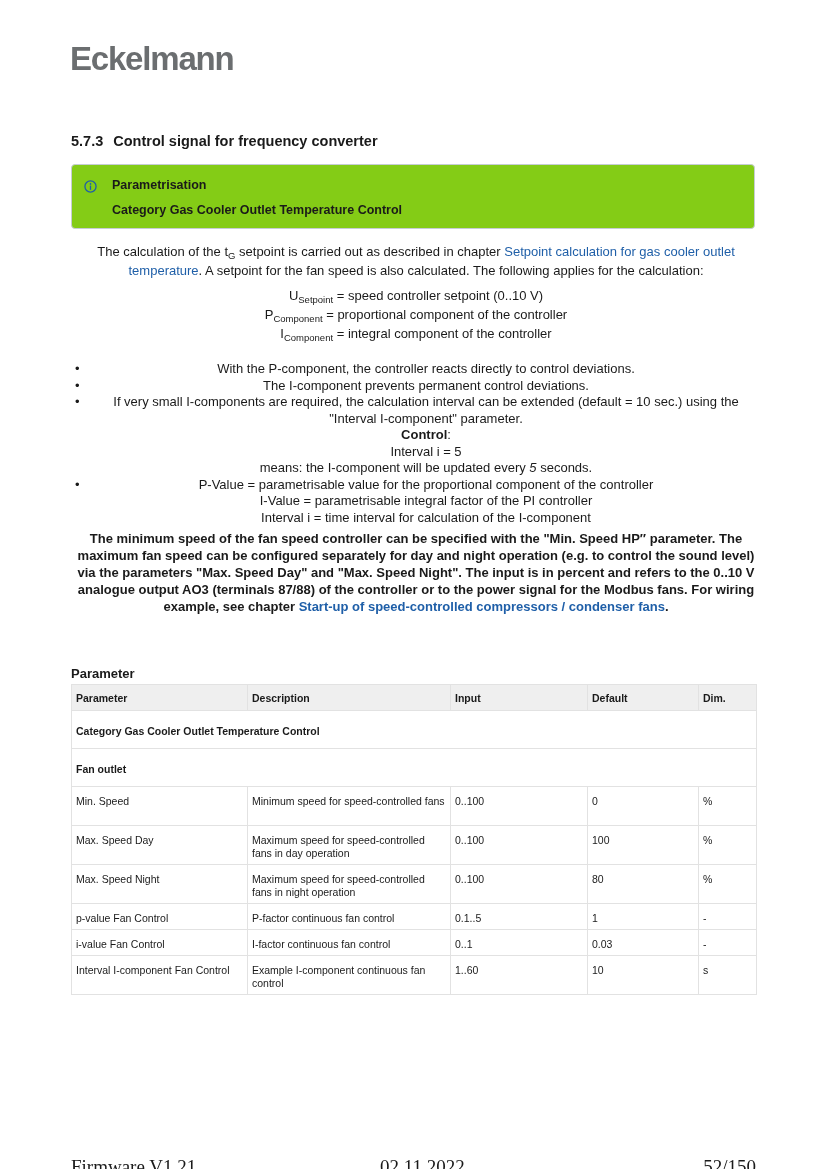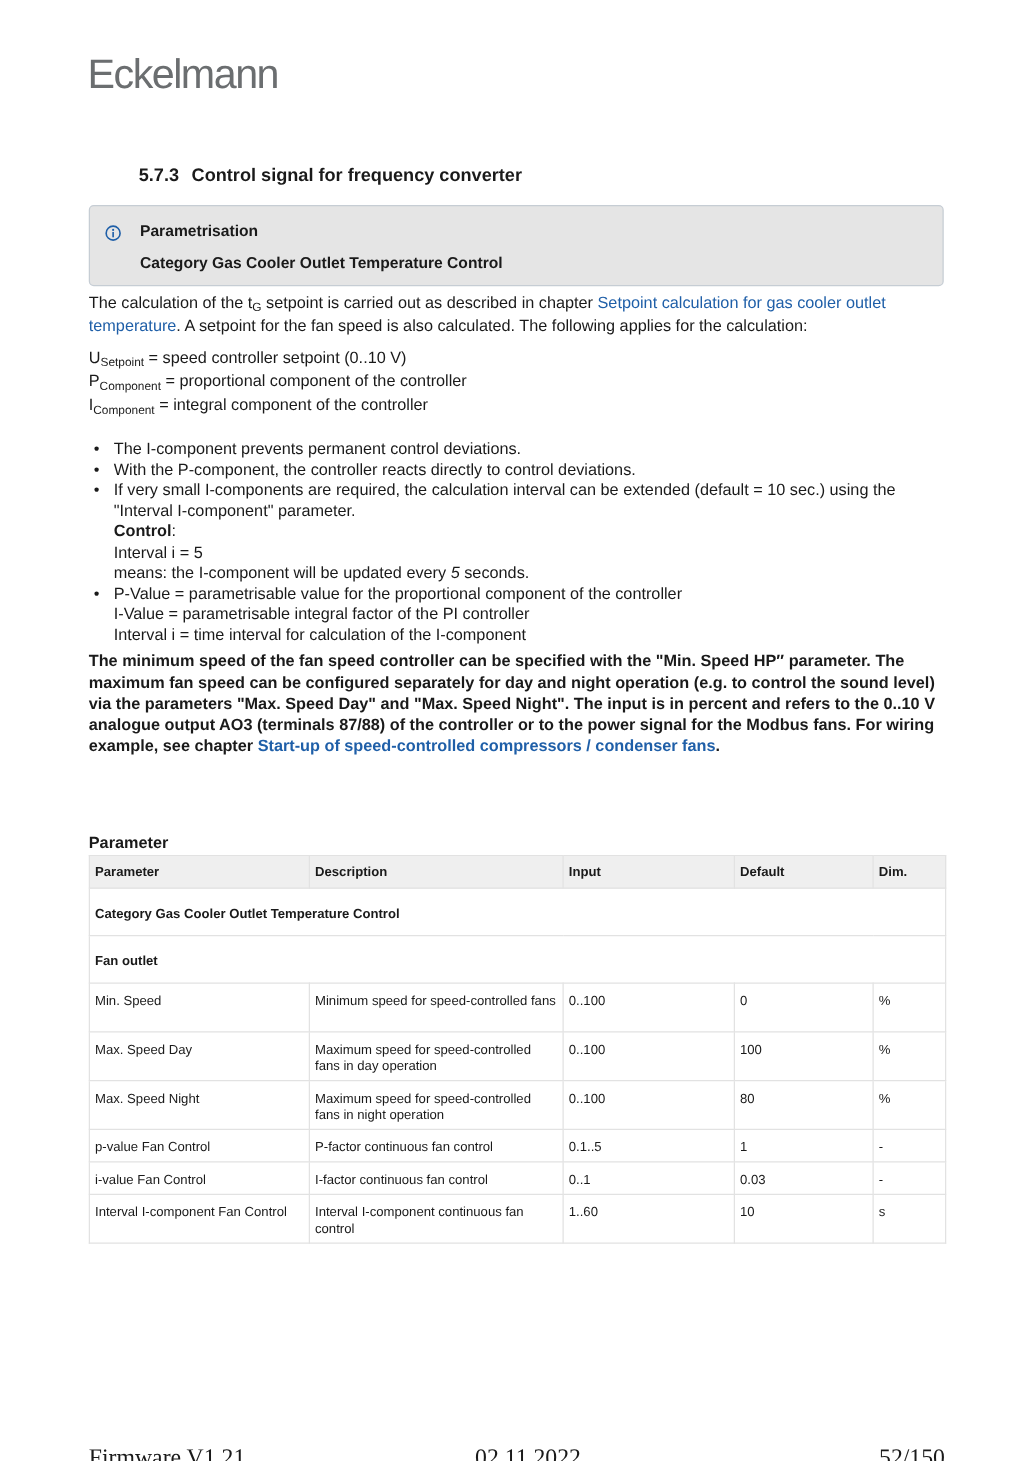--- a/index.html
+++ b/index.html
@@ -2,45 +2,45 @@
 <html><head>
 <meta charset="utf-8">
 <style>
   html, body { margin: 0; padding: 0; background: #ffffff; }
   body {
     width: 827px; height: 1169px; position: relative; overflow: hidden;
     font-family: "Liberation Sans", sans-serif; color: #1a1a1a;
   }
   .logo {
     position: absolute; left: 70px; top: 40px;
-    font-family: "Liberation Sans", sans-serif; font-weight: normal;
+    font-family: "Liberation Sans", sans-serif; font-weight: bold;
     font-size: 33px; color: #6b6e70; letter-spacing: -1.2px;
   }
   .section-title {
     position: absolute; left: 71px; top: 133px;
-    font-size: 14.5px; font-weight: bold; color: #1a1a1a; margin-left: 40px;
+    font-size: 14.5px; font-weight: bold; color: #1a1a1a;
   }
   .section-title .num { margin-right: 6px; }
   .infobox {
     position: absolute; left: 71px; top: 164px; width: 684px; height: 65px;
     box-sizing: border-box; border: 1px solid #c6cdd4; border-radius: 4px;
-    background: #e5e5e5;
+    background: #84cc16;
   }
   .infobox .icon {
     position: absolute; left: 12px; top: 15px; width: 13px; height: 13px;
   }
   .infobox .t1 {
     position: absolute; left: 40px; top: 13px; font-size: 12.5px; font-weight: bold;
   }
   .infobox .t2 {
     position: absolute; left: 40px; top: 38px; font-size: 12.5px; font-weight: bold;
   }
   .content {
-    position: absolute; left: 71px; top: 232px; width: 690px;
-    font-size: 13px; line-height: 19px;
+    position: absolute; left: 71px; top: 242px; width: 690px;
+    font-size: 13px; line-height: 19px; text-align: center;
   }
   .content p { margin: 0; }
   a.link { color: #1f5fa8; text-decoration: none; }
   sub { font-size: 9.5px; vertical-align: -3px; line-height: 0; }
   .formula { font-style: italic; margin-top: 6px !important; }
   .defs { margin-top: 6px !important; line-height: 19px; }
   ul.bullets {
     margin: 18px 0 0 0; padding: 0 0 0 20px; list-style: none;
   }
   ul.bullets li { position: relative; line-height: 16.5px; }
@@ -98,22 +98,22 @@
   <p><span>The calculation of the t</span><sub>G</sub><span> setpoint is carried out as described in chapter </span><a class="link" href="#">Setpoint calculation for gas cooler outlet temperature</a><span>. A setpoint for the fan speed is also calculated. The following applies for the calculation:</span></p>
 
 
   <p class="defs">
     <span>U</span><sub>Setpoint</sub><span> = speed controller setpoint (0..10 V)</span><br>
     <span>P</span><sub>Component</sub><span> = proportional component of the controller</span><br>
     <span>I</span><sub>Component</sub><span> = integral component of the controller</span>
   </p>
 
   <ul class="bullets">
+    <li>With the P-component, the controller reacts directly to control deviations.</li>
     <li>The I-component prevents permanent control deviations.</li>
-    <li>With the P-component, the controller reacts directly to control deviations.</li>
     <li>
       <span>If very small I-components are required, the calculation interval can be extended (default = 10 sec.) using the "Interval I-component" parameter.</span><br>
       <b>Control</b><span>:</span><br>
       <span>Interval i = 5</span><br>
       <span>means: the I-component will be updated every </span><i>5</i><span> seconds.</span>
     </li>
     <li>
       <span>P-Value = parametrisable value for the proportional component of the controller</span><br>
       <span>I-Value = parametrisable integral factor of the PI controller</span><br>
       <span>Interval i = time interval for calculation of the I-component</span>
@@ -179,21 +179,21 @@
     </tr>
     <tr class="row1">
       <td>i-value Fan Control</td>
       <td>I-factor continuous fan control</td>
       <td>0..1</td>
       <td>0.03</td>
       <td>-</td>
     </tr>
     <tr class="row2">
       <td>Interval I-component Fan Control</td>
-      <td>Interval I-component continuous fan control</td>
+      <td>Example I-component continuous fan control</td>
       <td>1..60</td>
       <td>10</td>
       <td>s</td>
     </tr>
   </tbody>
 </table>
 
 <div class="footer left">Firmware V1.21</div>
 <div class="footer mid">02.11.2022</div>
 <div class="footer right">52/150</div>

